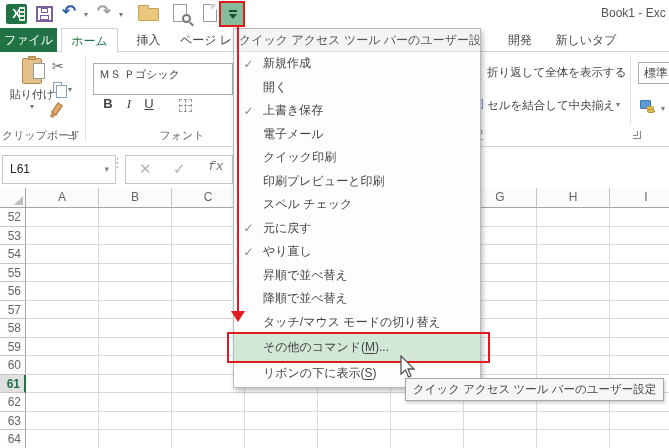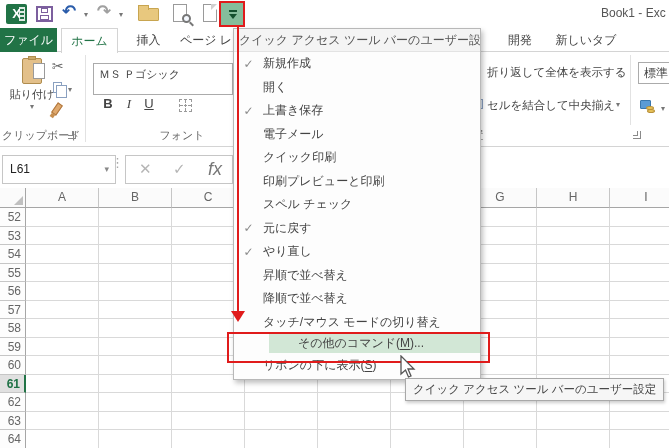--- a/index.html
+++ b/index.html
@@ -78,36 +78,36 @@
   .currency-icon .coin{position:absolute; width:8px; height:4px; background:#e8c35a; border:1px solid #b8903a; border-radius:50%;}
 
   
   #formula-row{left:0; top:147px; width:669px; height:41px; background:#fff; z-index:1;}
   .name-box{left:2px; top:8px; width:114px; height:29px; border:1px solid #c6c6c6; font-size:12px; color:#222; line-height:27px; padding-left:7px; background:#fff;}
   .name-box .nb-drop{position:absolute; right:6px; top:0; font-size:9px; color:#888; line-height:27px;}
   .fx-dots{left:111px; top:11px; font-size:13px; color:#aaa; line-height:9px; width:6px;}
   .fx-box{left:125px; top:8px; width:108px; height:29px; border:1px solid #c6c6c6; background:#fff;}
   .fx-cancel{position:absolute; left:13px; top:4px; font-size:15px; color:#b5b5b5; font-weight:bold;}
   .fx-enter{position:absolute; left:47px; top:4px; font-size:15px; color:#b5b5b5; font-weight:bold;}
-  .fx-fx{position:absolute; left:82px; top:3px; font-size:18px; color:#777; font-style:italic; font-family:Liberation Sans, sans-serif;}
+  .fx-fx{position:absolute; left:82px; top:3px; font-size:13px; color:#777; font-style:italic; font-family:Liberation Mono, monospace;}
 
   
   #grid{left:0; top:188px; display:grid; grid-template-columns:26px repeat(9,73px); grid-auto-rows:18.5px; grid-template-rows:20px; z-index:0;}
   .col-hdr{background:#fbfbfb; border-right:1px solid var(--hdr-line); border-bottom:1px solid #a6a6a6; font-size:12px; color:#666; text-align:center; line-height:19px;}
   .corner{background:#fbfbfb; border-right:1px solid #a6a6a6; border-bottom:1px solid #a6a6a6; position:relative;}
   .corner:after{content:""; position:absolute; right:2px; bottom:2px; border-style:solid; border-width:0 0 9px 9px; border-color:transparent transparent #c0c0c0 transparent;}
   .row-hdr{background:#fdfdfd; border-right:1px solid #a6a6a6; border-bottom:1px solid var(--hdr-line); font-size:12px; color:#666; text-align:right; padding-right:4px; line-height:18px;}
   .row-hdr.selected{background:#e0e0e0; color:#1f7145; font-weight:bold; border-right:2px solid var(--green);text-align:right;}
   .cell{background:#fff; border-right:1px solid var(--grid); border-bottom:1px solid var(--grid);}
 
   
   #qat-menu{left:233px; top:28px; width:248px; background:#fdfdfd; border:1px solid #b8b8b8; box-shadow:2px 3px 5px rgba(0,0,0,.25); z-index:5; padding-bottom:2px;}
   .menu-hdr{height:23px; background:#f4f4f4; border-bottom:1px solid #e3e3e3; font-size:12px; color:#555; line-height:23px; padding-left:5px; white-space:nowrap; overflow:hidden;}
   .menu-item{height:23.5px; display:flex; align-items:center; font-size:12px; color:#444; white-space:nowrap;}
-  .menu-item.tall{height:19px;margin-left:35px;}
+  .menu-item.tall{height:27px;}
   .menu-item.last{height:24px;}
   .menu-item.highlighted{background:var(--hl);}
   .menu-check{width:29px; text-align:center; color:#8a8a8a; font-size:12px; flex:0 0 29px;}
   .menu-label u{text-underline-offset:2px;}
 
   
   .anno{z-index:8;}
   #anno-qat-box{left:219px; top:1px; width:26px; height:26px; border:2px solid var(--red);}
   #anno-line{left:237px; top:27px; width:2px; height:284px; background:var(--red);}
   #anno-arrowhead{left:231px; top:311px; width:0; height:0; border-left:7px solid transparent; border-right:7px solid transparent; border-top:11px solid var(--red);}

